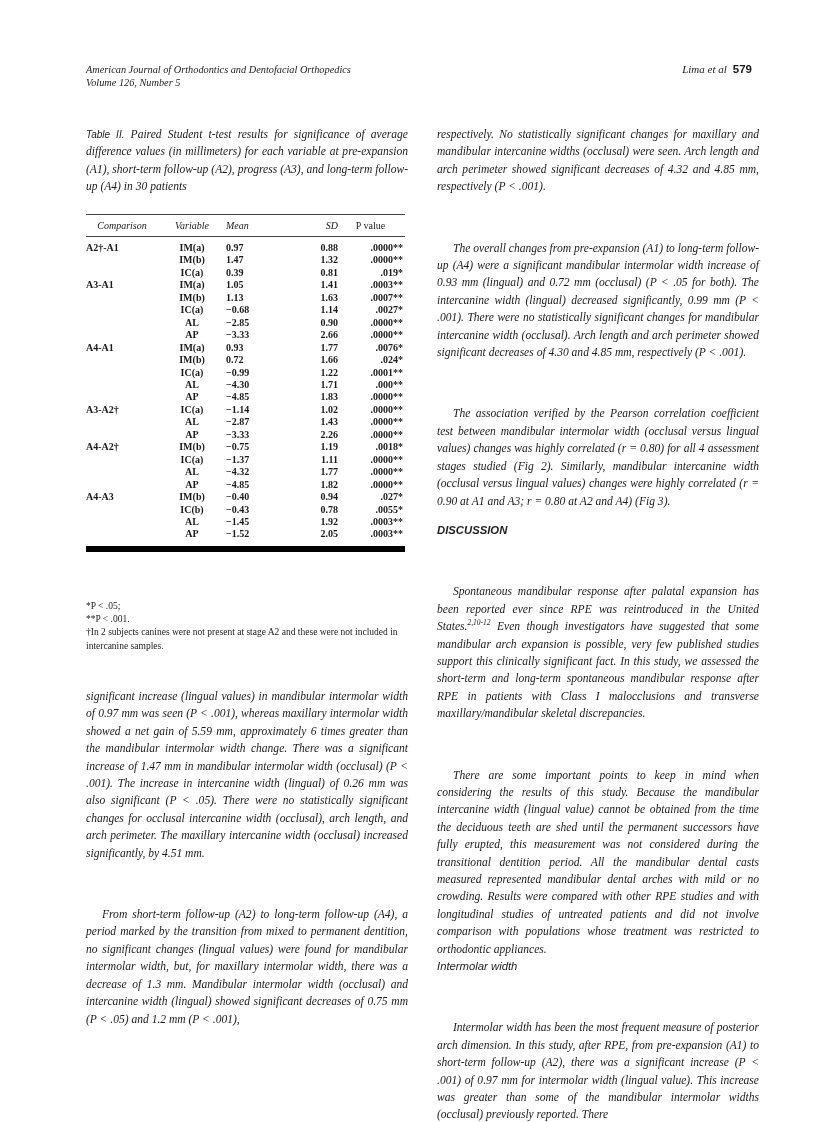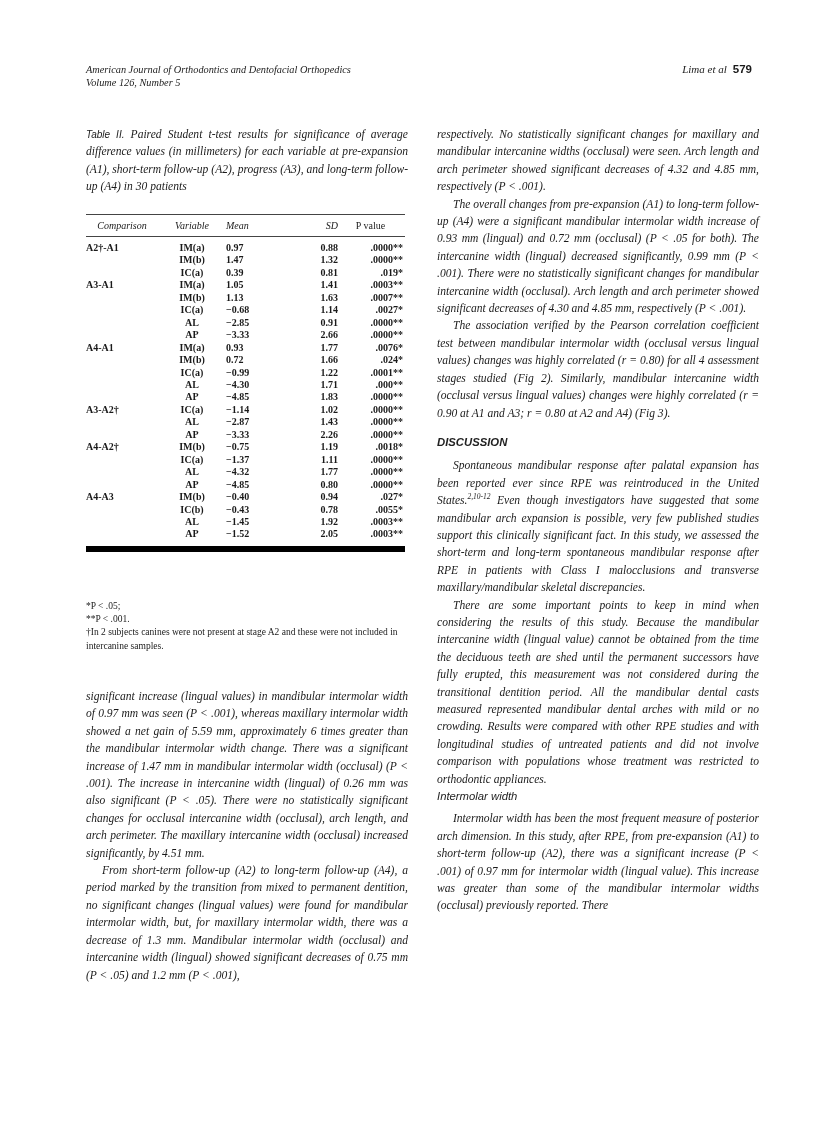--- a/index.html
+++ b/index.html
@@ -26,21 +26,21 @@
     .c-comp { width: 72px; text-align: left; }
     .c-var { width: 68px; text-align: center; }
     .c-mean { width: 58px; text-align: left; padding-right: 6px !important; }
     .c-sd { width: 54px; text-align: right; }
     .c-p { width: 67px; text-align: right; padding-right: 2px !important; }
     th.c-comp { text-align: center; }
     th.c-mean { text-align: left; }
     th.c-p { text-align: center; }
     .foot { position: absolute; left: 86px; top: 600px; width: 320px; font-size: 9.5px; line-height: 13.2px; }
     .para { text-align: justify; }
-    .indent { text-indent: 16px; }
+    .indent { text-indent: 16px; margin-top: 44px; }
     .heading { font-family: "Liberation Sans", sans-serif; font-weight: bold; font-size: 11.3px; color: #222; }
     .subheading { font-family: "Liberation Sans", sans-serif; font-size: 11.3px; color: #222; font-weight: normal; }
     sup { font-size: 7.5px; line-height: 0; }
   </style>
 </head>
 <body>
 
 <div class="header">
   <div class="journal">American Journal of Orthodontics and Dentofacial Orthopedics</div>
   <div class="journal">Volume 126, Number 5</div>
@@ -104,21 +104,21 @@
         <td class="c-comp"></td>
         <td class="c-var">IC(a)</td>
         <td class="c-mean">−0.68</td>
         <td class="c-sd">1.14</td>
         <td class="c-p">.0027*</td>
       </tr>
       <tr>
         <td class="c-comp"></td>
         <td class="c-var">AL</td>
         <td class="c-mean">−2.85</td>
-        <td class="c-sd">0.91</td>
+        <td class="c-sd">0.90</td>
         <td class="c-p">.0000**</td>
       </tr>
       <tr>
         <td class="c-comp"></td>
         <td class="c-var">AP</td>
         <td class="c-mean">−3.33</td>
         <td class="c-sd">2.66</td>
         <td class="c-p">.0000**</td>
       </tr>
       <tr>
@@ -195,21 +195,21 @@
         <td class="c-comp"></td>
         <td class="c-var">AL</td>
         <td class="c-mean">−4.32</td>
         <td class="c-sd">1.77</td>
         <td class="c-p">.0000**</td>
       </tr>
       <tr>
         <td class="c-comp"></td>
         <td class="c-var">AP</td>
         <td class="c-mean">−4.85</td>
-        <td class="c-sd">0.80</td>
+        <td class="c-sd">1.82</td>
         <td class="c-p">.0000**</td>
       </tr>
       <tr>
         <td class="c-comp">A4-A3</td>
         <td class="c-var">IM(b)</td>
         <td class="c-mean">−0.40</td>
         <td class="c-sd">0.94</td>
         <td class="c-p">.027*</td>
       </tr>
       <tr>

